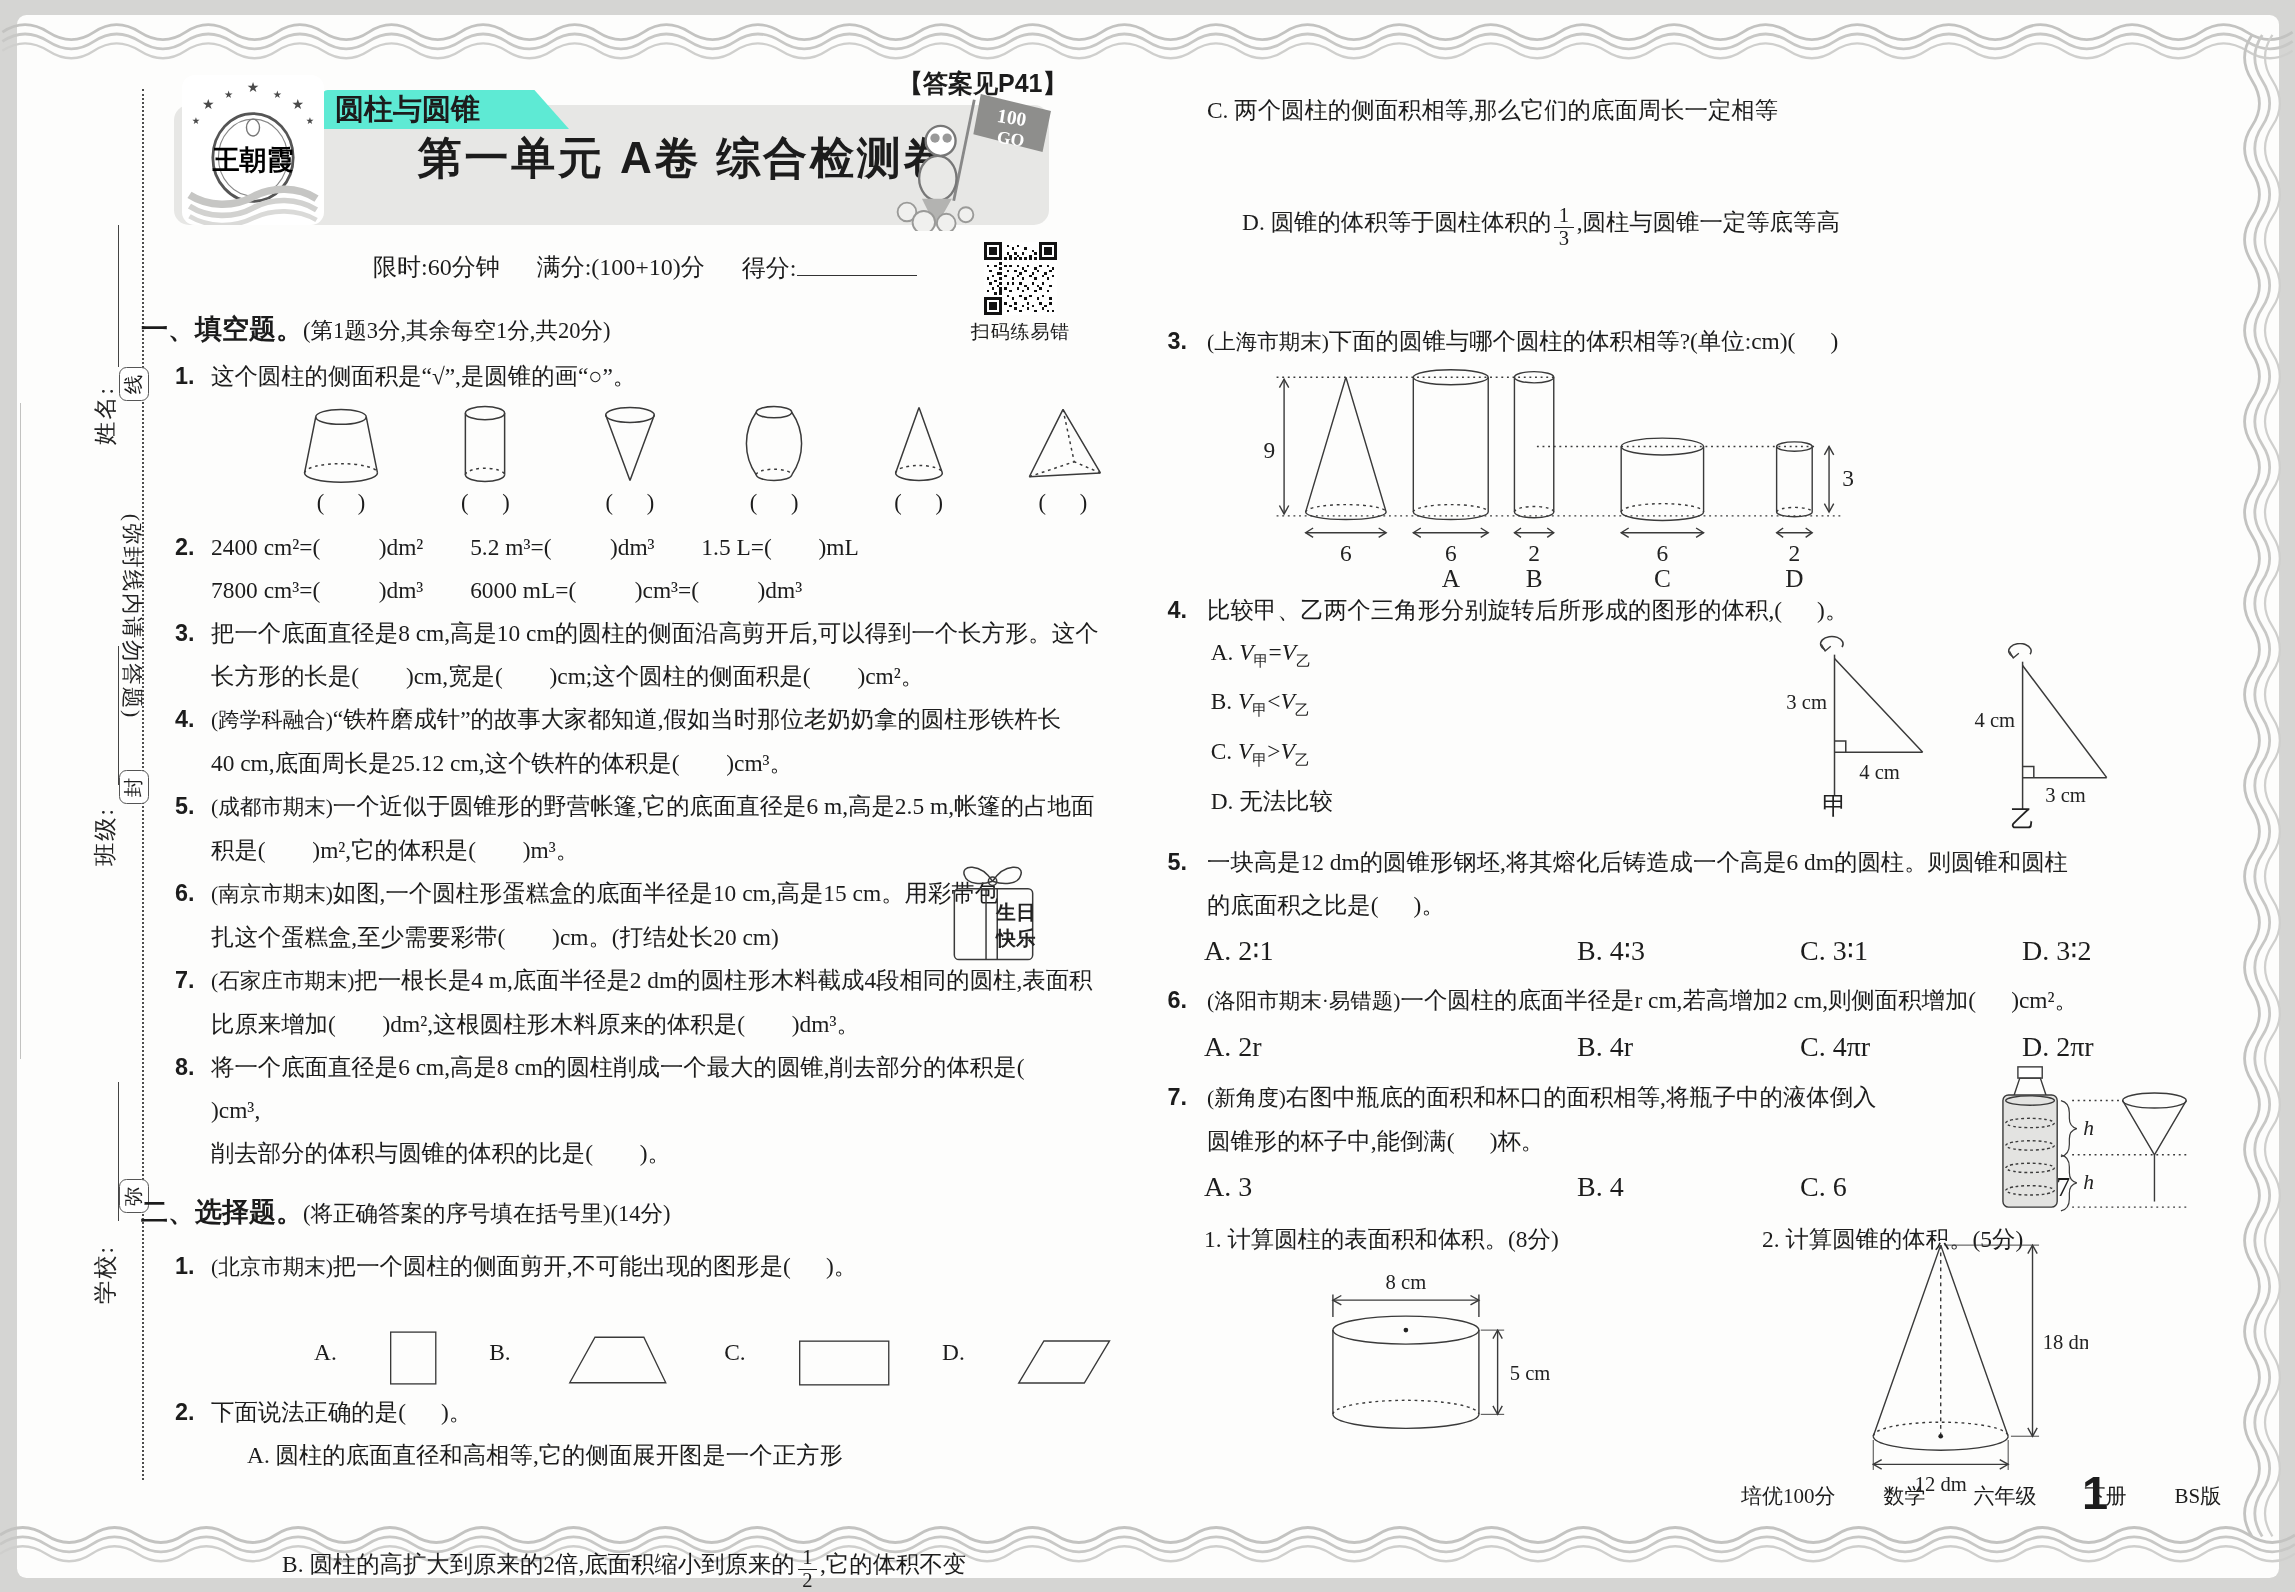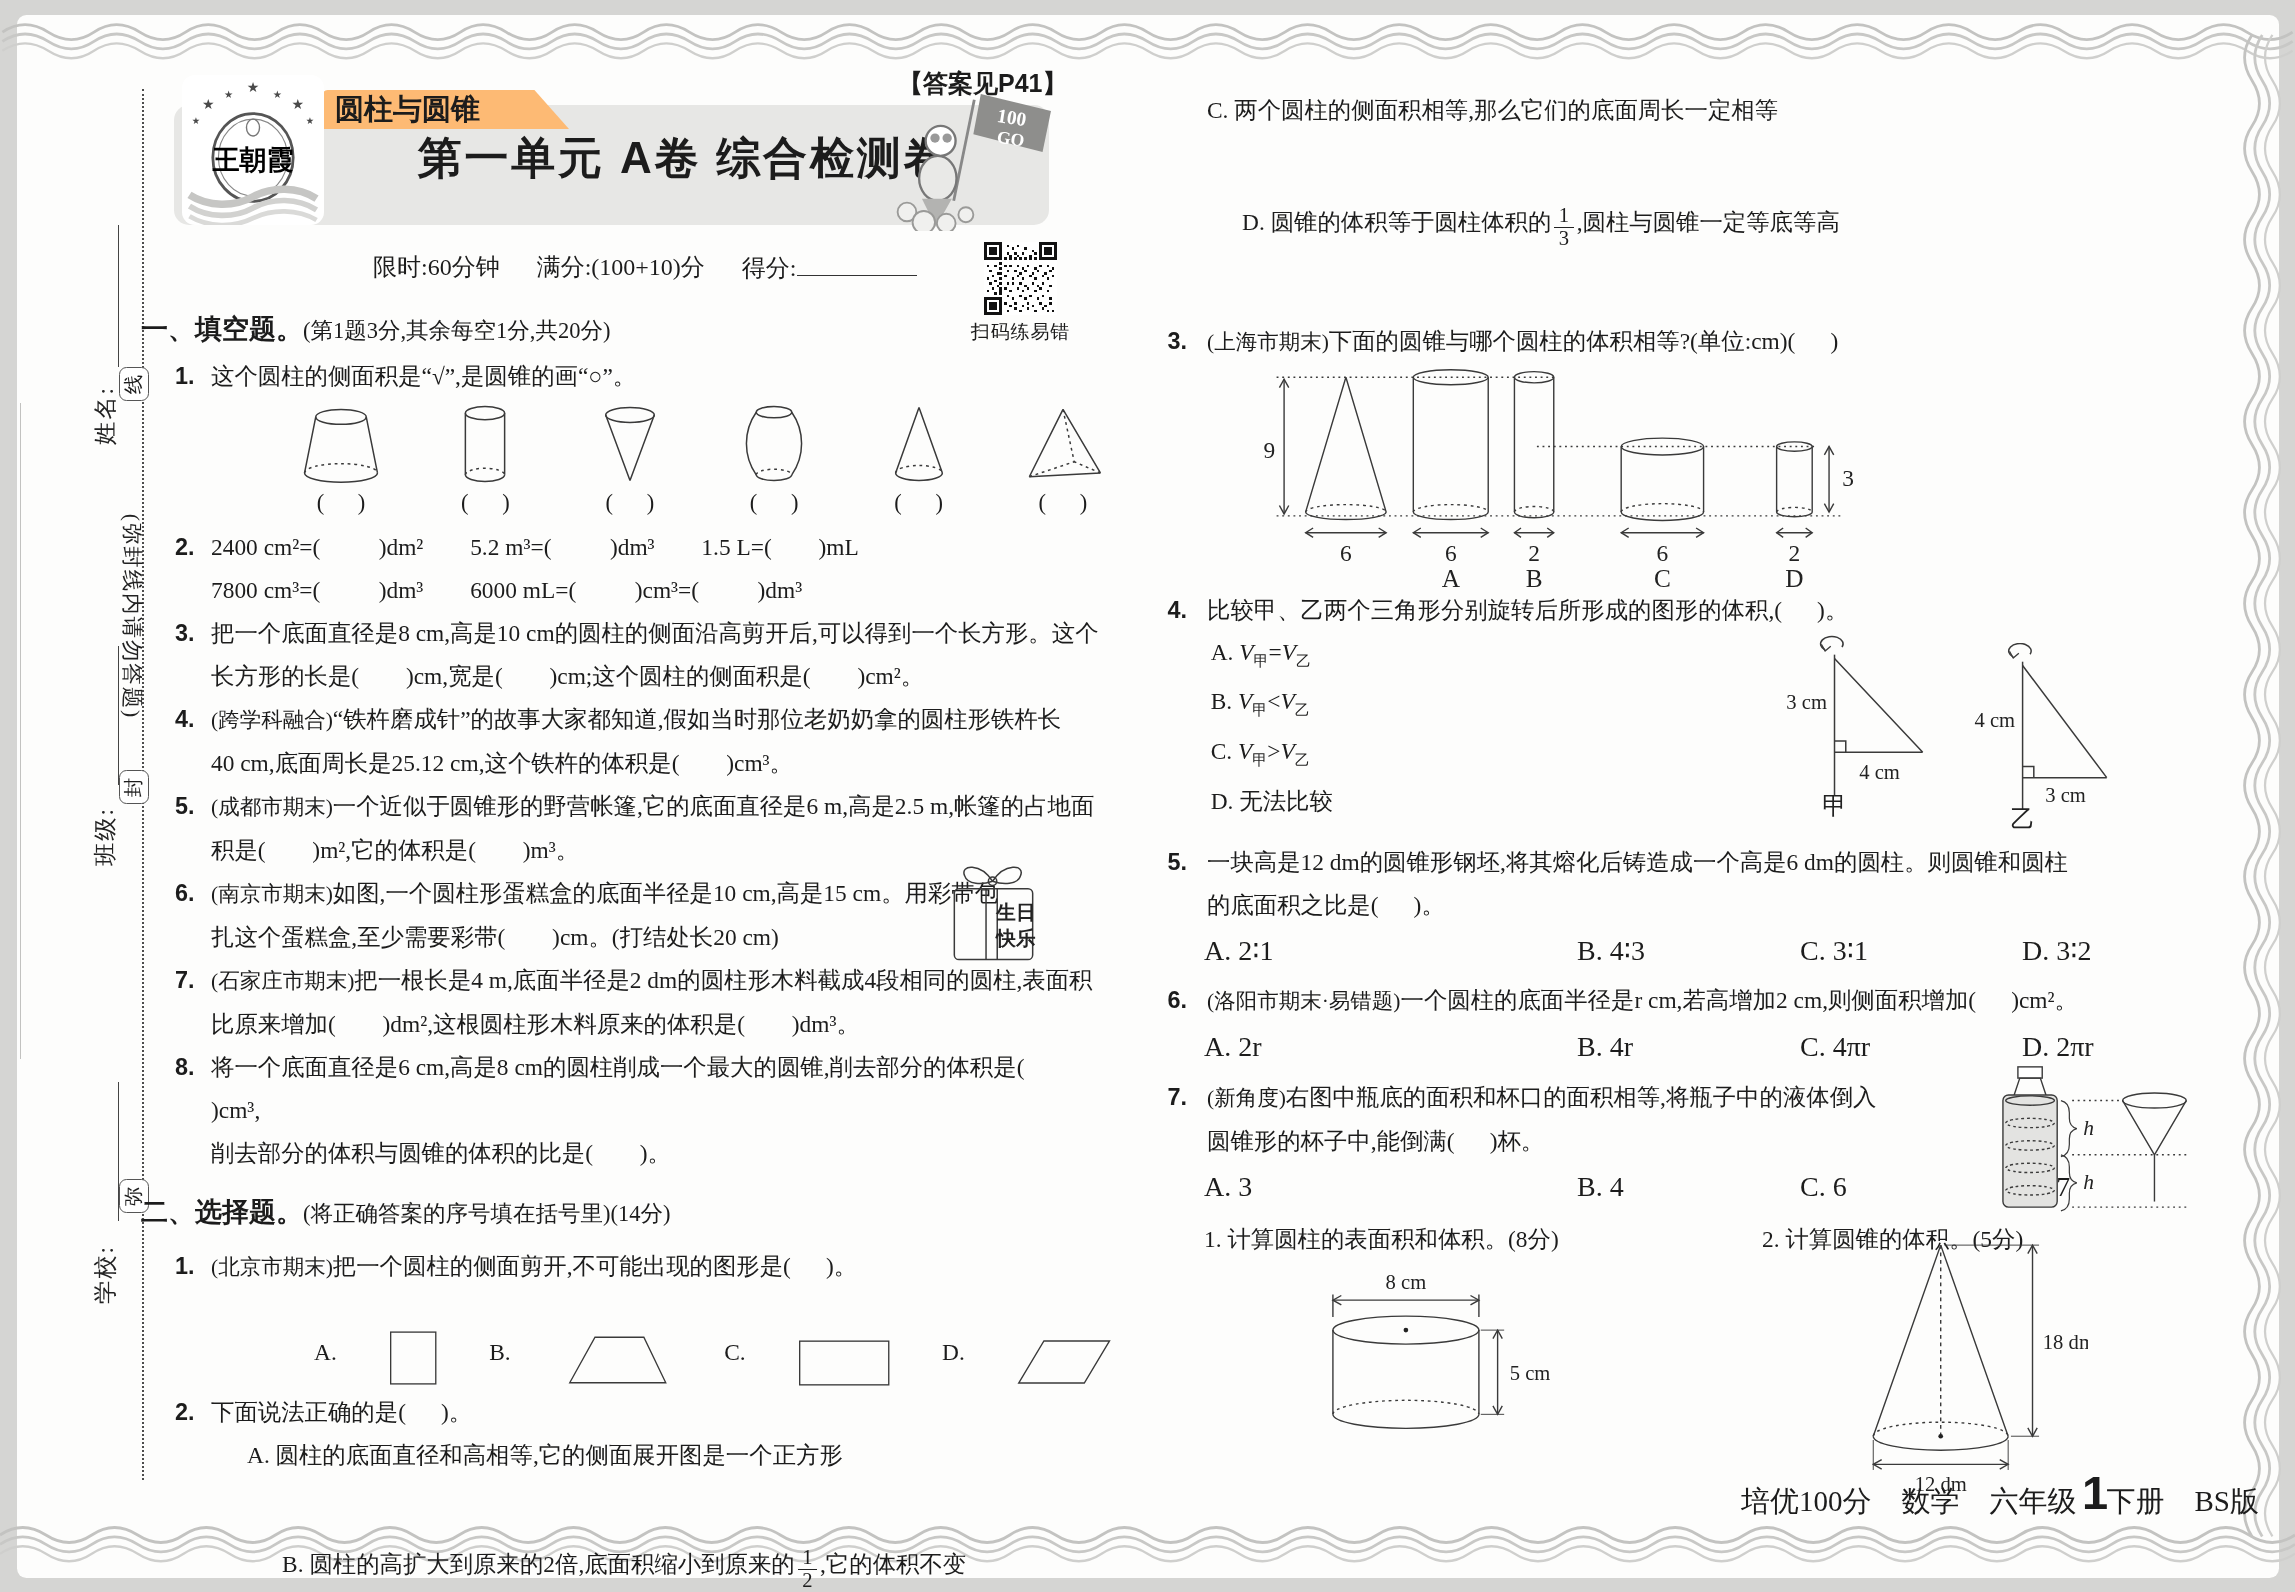--- a/index.html
+++ b/index.html
@@ -20,21 +20,21 @@
   .v-label{position:absolute;font-size:23.4px;letter-spacing:1.9px;white-space:nowrap;color:#222;}
   .rot-ccw{transform:rotate(-90deg);transform-origin:center;}
   .rot-cw{transform:rotate(90deg);transform-origin:center;}
   .write-line{position:absolute;left:118px;width:0;border-left:1.9px solid #444;}
   .seal-tab{position:absolute;left:119px;width:28px;height:32px;border:1.9px solid #555;border-radius:7.5px;
             background:#fff;display:flex;align-items:center;justify-content:center;font-size:19.7px;}
   .seal-tab span{display:block;transform:rotate(-90deg);}
 
   
   .head-box{position:absolute;left:174px;top:105px;width:875px;height:120px;background:#e7e7e5;border-radius:15px;}
-  .unit-tab{position:absolute;left:322px;top:90px;width:234px;height:39px;background:#fdba74;
+  .unit-tab{position:absolute;left:322px;top:90px;width:234px;height:39px;background:#5eead4;
             clip-path:polygon(0 0,86% 0,100% 100%,0 100%);border-radius:5.6px 0 0 0;
             font:bold 29px "Liberation Sans",sans-serif;padding-left:13px;display:flex;align-items:center;}
   .logo-card{position:absolute;left:182px;top:75px;width:142px;height:150px;background:#fff;border-radius:13px;overflow:hidden;}
   .main-title{position:absolute;left:375px;top:129px;width:618px;text-align:center;
               font:bold 44px "Liberation Sans",sans-serif;letter-spacing:2.8px;}
   .answer-ref{position:absolute;left:898px;top:67px;font:bold 25px "Liberation Sans",sans-serif;}
   .info-line{position:absolute;left:373px;top:251px;font-size:24px;display:flex;gap:37px;white-space:pre;}
   .score-blank{display:inline-block;width:120px;border-bottom:1.9px solid #333;height:24px;}
   .qr-wrap{position:absolute;left:969px;top:242px;width:103px;text-align:center;}
   .qr-cap{font-size:19px;margin-top:3.7px;letter-spacing:0.9px;font-family:Liberation Serif, serif;}
@@ -61,21 +61,21 @@
   .frac .fn{display:block;border-bottom:1.9px solid #222;padding:0 4.7px;}
   .frac .fd{display:block;}
   .opt4{display:grid;grid-template-columns:373px 223px 222px auto;padding-left:42px;line-height:47px;font-size:28px;white-space:pre;}
   .vlist{line-height:41px;font-size:23.4px;padding-left:3.7px;white-space:pre;}
   .vlist i{font-style:italic;}
   .vlist sub{font-size:15px;}
   .calc-row{position:relative;height:309px;margin-top:13px;}
   .calc-t{position:absolute;font-size:23.4px;white-space:pre-wrap;}
 
   
-  .footer{position:absolute;left:1741px;top:1482px;font-size:29px;display:flex;gap:30px;white-space:pre;}
+  .footer{position:absolute;left:1741px;top:1482px;font-size:21px;display:flex;gap:48px;white-space:pre;}
   .page-no{position:absolute;left:2082px;top:1465px;font:bold 47px "Liberation Sans",sans-serif;}
 </style>
 </head>
 <body>
 
 <div class="sheet"></div>
 
 <svg class="wave-top" width="2295" height="43" viewBox="0 0 2450 46">
   <defs>
     <path id="wv" fill="none" d="M0,14 q24,-16 49,0 t49,0 t49,0 t49,0 t49,0 t49,0 t49,0 t49,0 t49,0 t49,0 t49,0 t49,0 t49,0 t49,0 t49,0 t49,0 t49,0 t49,0 t49,0 t49,0 t49,0 t49,0 t49,0 t49,0 t49,0 t49,0 t49,0 t49,0 t49,0 t49,0 t49,0 t49,0 t49,0 t49,0 t49,0 t49,0 t49,0 t49,0 t49,0 t49,0 t49,0 t49,0 t49,0 t49,0 t49,0 t49,0 t49,0 t49,0 t49,0 t49,0"></path>

